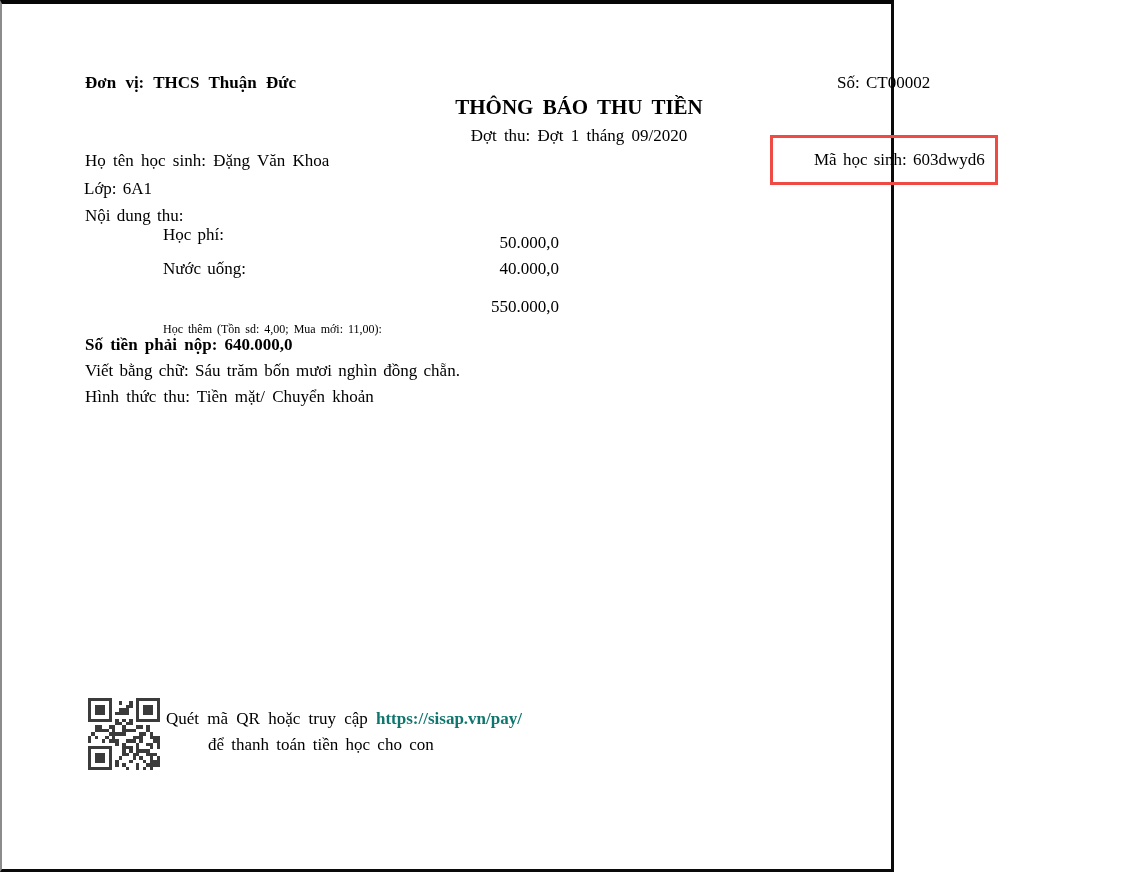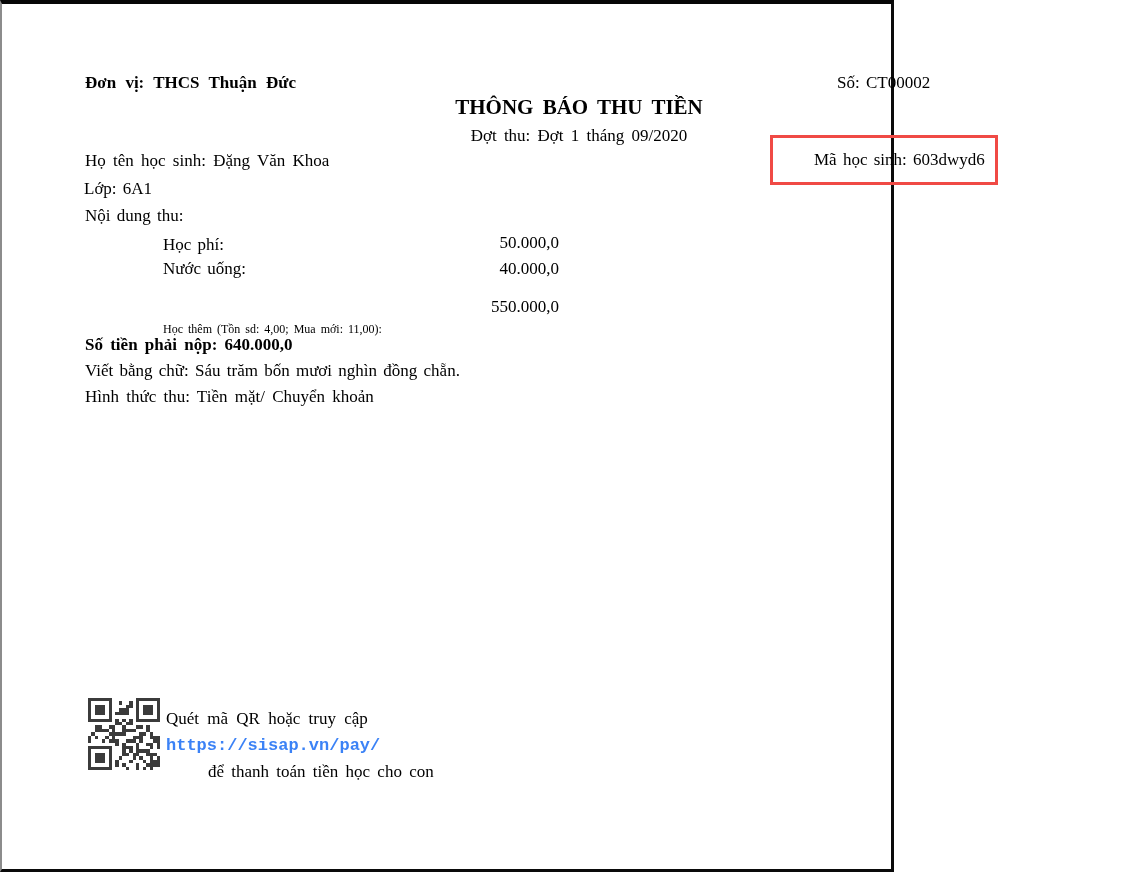--- a/index.html
+++ b/index.html
@@ -21,33 +21,33 @@
   .title{left:22px;top:90px;width:1110px;text-align:center;font-weight:bold;font-size:21px;word-spacing:4px;line-height:26px;}
   .period{left:22px;top:120px;width:1110px;text-align:center;font-size:17px;word-spacing:3px;line-height:24px;}
   .student-name{left:83px;top:147px;font-size:17px;word-spacing:3px;}
   .code-box{
     left:768px;top:131px;width:228px;height:50px;box-sizing:border-box;
     border:3px solid #f04a45;display:flex;align-items:center;
   }
   .code-box span{font-size:17px;padding-left:15px;word-spacing:2px;}
   .class-line{left:82px;top:175px;font-size:17px;word-spacing:2px;}
   .section-label{left:83px;top:202px;font-size:17px;word-spacing:2px;}
-  .fee-label-1{left:161px;top:231px;font-size:17px;word-spacing:2px;}
+  .fee-label-1{left:161px;top:221px;font-size:17px;word-spacing:2px;}
   .fee-label-2{left:161px;top:255px;font-size:17px;word-spacing:2px;}
   .fee-label-3{left:161px;top:281px;width:258px;font-size:12px;word-spacing:2px;line-height:24px;white-space:normal;margin-top:32px;}
   .fee-amt{left:418px;width:139px;text-align:right;font-size:17px;}
   .amt-1{top:229px;} .amt-2{top:255px;} .amt-3{top:293px;}
   .total{left:83px;top:331px;font-weight:bold;font-size:17px;word-spacing:3px;}
   .in-words{left:83px;top:357px;font-size:17px;word-spacing:2px;}
   .method{left:83px;top:383px;font-size:17px;word-spacing:3px;}
   .qr{left:86px;top:694px;width:72px;height:72px;}
   .footer-text{left:164px;top:702px;width:420px;font-size:17px;line-height:26px;white-space:normal;}
   .footer-line1{word-spacing:4px;}
   .footer-line2{word-spacing:3px;margin-left:42px;}
-  .link{font-weight:bold;color:#3b82f6;text-decoration:none;font-family:Liberation Mono, monospace;}
+  .link{font-weight:bold;color:#0f766e;text-decoration:none;}
 </style>
 </head>
 <body>
 
 <div class="frame">
 
   <div class="abs unit">Đơn vị: THCS Thuận Đức</div>
   <div class="abs doc-no">Số: CT00002</div>
 
   <div class="abs title">THÔNG BÁO THU TIỀN</div>

